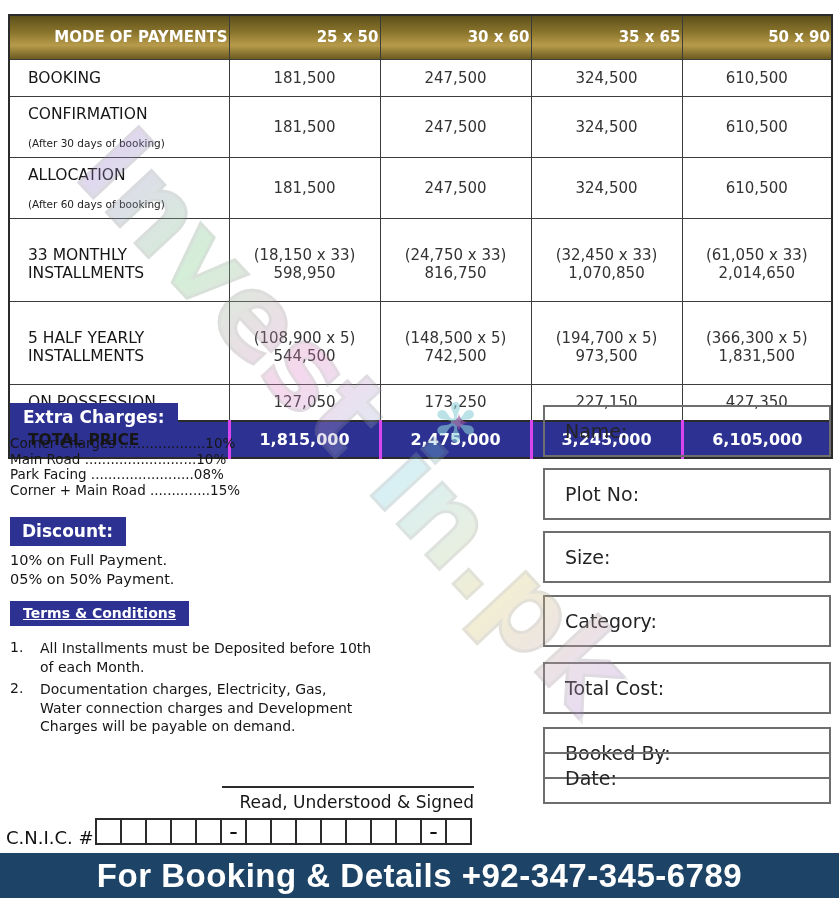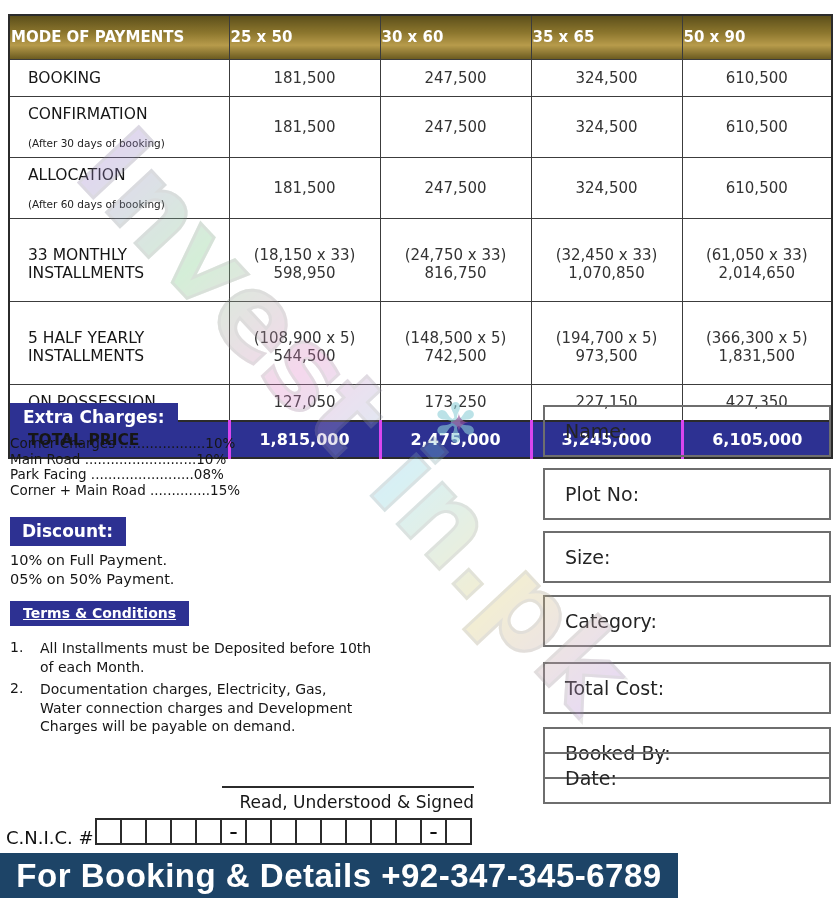--- a/index.html
+++ b/index.html
@@ -26,21 +26,21 @@
   .orn-inner{position:absolute;left:15px;top:13px;font-size:26px;line-height:30px;color:#96549a;opacity:.65;}
   
   table.ptable{
     position:absolute;left:8px;top:14px;width:823px;z-index:1;
     border-collapse:collapse;border:2px solid #2b2b2b;table-layout:fixed;
   }
   .ptable th,.ptable td{border:1px solid #3c3c3c;}
   .ptable thead tr{height:44px;}
   .ptable th{
     background:linear-gradient(180deg,#5c4f1a 0%,#8d772e 40%,#b79b4b 68%,#6b5b20 100%);
-    color:#fff;font-size:15px;font-weight:bold;text-align:left;
+    color:#fff;font-size:15px;font-weight:bold;text-align:right;
   }
   .ptable td{font-size:15px;color:#333;text-align:center;vertical-align:middle;padding:8px;}
   .ptable td.lbl{text-align:left;padding-left:18px;color:#161616;font-size:15.5px;}
   .ptable .sub{font-size:10.5px;color:#222;margin-top:14px;}
   tr.h37{height:37px;} tr.h38{height:38px;} tr.h69{height:69px;} tr.h70{height:70px;} tr.h36{height:36px;}
   .dblwrap{
     height:66px;box-sizing:border-box;padding:11px 0;
     display:flex;flex-direction:column;justify-content:flex-end;align-items:center;
   }
   .dblwrap.left{align-items:flex-start;}
@@ -78,21 +78,21 @@
   .cnic-label{position:absolute;left:6px;top:827px;font-size:18px;color:#111;z-index:1;}
   .cnic-boxes{position:absolute;left:95px;top:818px;display:flex;z-index:1;}
   .cbox{
     width:27px;height:27px;box-sizing:border-box;border:2px solid #2b2b2b;
     margin-left:-2px;background:#fff;display:flex;align-items:center;justify-content:center;
     font-size:16px;font-weight:bold;color:#111;
   }
   .cbox:first-child{margin-left:0;}
   
   .banner{
-    position:absolute;left:0;top:853px;width:678px;height:45px;background:#1d4467;
+    position:absolute;left:0;top:853px;width:839px;height:45px;background:#1d4467;
     color:#fff;display:flex;align-items:center;justify-content:center;
     font-size:33px;font-weight:bold;letter-spacing:.5px;z-index:4;
     font-family:"Liberation Sans","DejaVu Sans",sans-serif;
   }
 </style>
 </head>
 <body>
 
 <div class="page">
 

